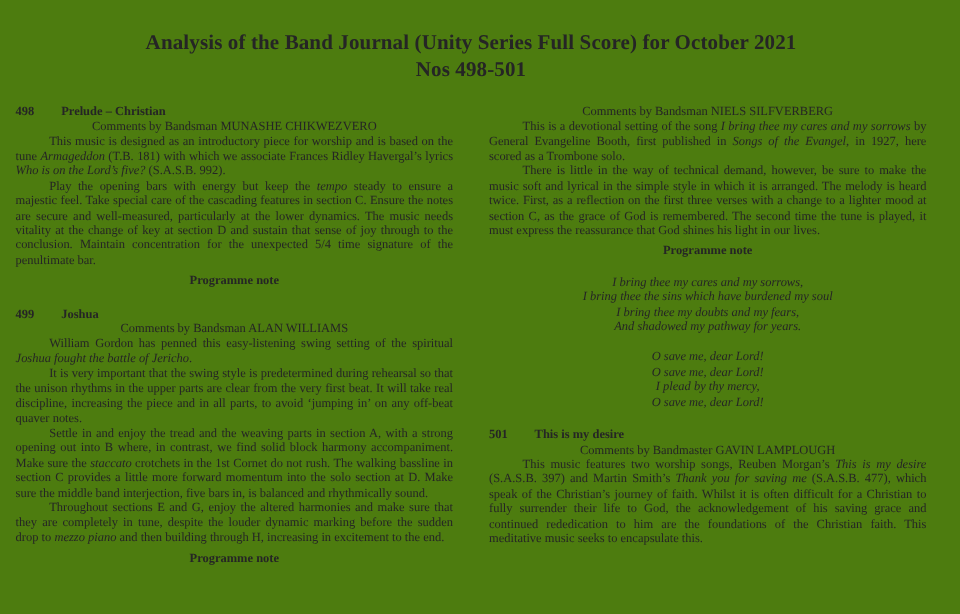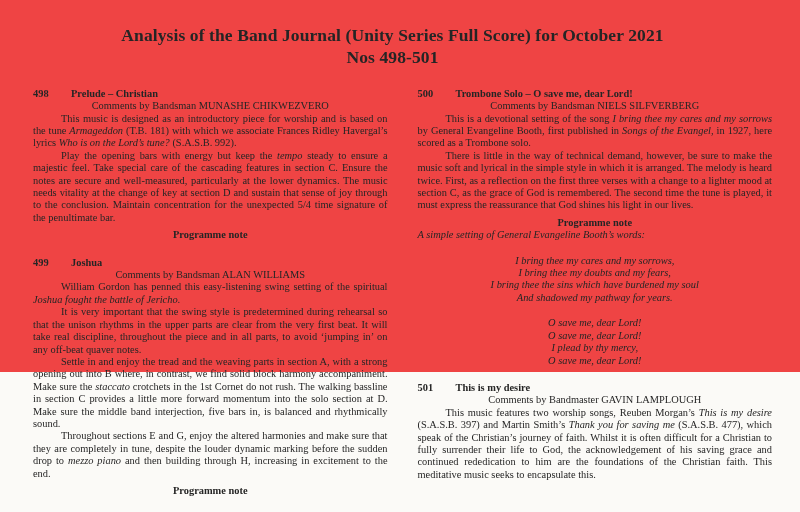--- a/index.html
+++ b/index.html
@@ -8,37 +8,36 @@
     width: 800px;
     height: 512px;
     overflow: hidden;
     background: #fbfaf7;
     font-family: "Liberation Serif", "DejaVu Serif", serif;
     color: #252525;
   }
   .page {
     box-sizing: border-box;
     width: 800px;
-    height: 372px;
+    height: 512px;
     padding: 24px 28px 0 13px;
-    background: #ef4444;
+    background: #4d7c0f;
   }
   .doc-title {
     text-align: center;
     font-weight: bold;
     font-size: 17.5px;
     line-height: 1.28;
     letter-spacing: 0.1px;
     margin: 0 0 0 0;
   }
   .columns {
     display: flex;
     gap: 30px;
     margin-top: 19px;
-    margin-left: 20px;
   }
   .col {
     flex: 1;
     min-width: 0;
     font-size: 10.4px;
     line-height: 12.4px;
     text-align: justify;
   }
   .section { margin: 0; }
   .sec-head {
@@ -86,57 +85,52 @@
   <div class="columns">
 
     <div class="col">
 
       <div class="section">
         <div class="sec-head">
           <span class="sec-num">498</span>
           <span class="sec-title">Prelude – Christian</span>
         </div>
         <div class="comments-line">Comments by Bandsman MUNASHE CHIKWEZVERO</div>
-        <p class="para"><span>This music is designed as an introductory piece for worship and is based on the tune </span><i>Armageddon</i><span> (T.B. 181) with which we associate Frances Ridley Havergal’s lyrics </span><i>Who is on the Lord’s tune?</i><span> (S.A.S.B. 992).</span></p>
+        <p class="para"><span>This music is designed as an introductory piece for worship and is based on the tune </span><i>Armageddon</i><span> (T.B. 181) with which we associate Frances Ridley Havergal’s lyrics </span><i>Who is on the Lord’s five?</i><span> (S.A.S.B. 992).</span></p>
         <p class="para"><span>Play the opening bars with energy but keep the </span><i>tempo</i><span> steady to ensure a majestic feel. Take special care of the cascading features in section C. Ensure the notes are secure and well-measured, particularly at the lower dynamics. The music needs vitality at the change of key at section D and sustain that sense of joy through to the conclusion. Maintain concentration for the unexpected 5/4 time signature of the penultimate bar.</span></p>
         <div class="prog-head">Programme note</div>
       </div>
 
       <div class="section sec-gap">
         <div class="sec-head">
           <span class="sec-num">499</span>
           <span class="sec-title">Joshua</span>
         </div>
         <div class="comments-line">Comments by Bandsman ALAN WILLIAMS</div>
         <p class="para"><span>William Gordon has penned this easy-listening swing setting of the spiritual </span><i>Joshua fought the battle of Jericho</i><span>.</span></p>
-        <p class="para"><span>It is very important that the swing style is predetermined during rehearsal so that the unison rhythms in the upper parts are clear from the very first beat. It will take real discipline, throughout the piece and in all parts, to avoid ‘jumping in’ on any off-beat quaver notes.</span></p>
+        <p class="para"><span>It is very important that the swing style is predetermined during rehearsal so that the unison rhythms in the upper parts are clear from the very first beat. It will take real discipline, increasing the piece and in all parts, to avoid ‘jumping in’ on any off-beat quaver notes.</span></p>
         <p class="para"><span>Settle in and enjoy the tread and the weaving parts in section A, with a strong opening out into B where, in contrast, we find solid block harmony accompaniment. Make sure the </span><i>staccato</i><span> crotchets in the 1st Cornet do not rush. The walking bassline in section C provides a little more forward momentum into the solo section at D. Make sure the middle band interjection, five bars in, is balanced and rhythmically sound.</span></p>
         <p class="para"><span>Throughout sections E and G, enjoy the altered harmonies and make sure that they are completely in tune, despite the louder dynamic marking before the sudden drop to </span><i>mezzo piano</i><span> and then building through H, increasing in excitement to the end.</span></p>
         <div class="prog-head">Programme note</div>
       </div>
 
     </div>
 
     <div class="col">
 
       <div class="section">
-        <div class="sec-head">
-          <span class="sec-num">500</span>
-          <span class="sec-title">Trombone Solo – O save me, dear Lord!</span>
-        </div>
         <div class="comments-line">Comments by Bandsman NIELS SILFVERBERG</div>
         <p class="para"><span>This is a devotional setting of the song </span><i>I bring thee my cares and my sorrows</i><span> by General Evangeline Booth, first published in </span><i>Songs of the Evangel</i><span>, in 1927, here scored as a Trombone solo.</span></p>
         <p class="para"><span>There is little in the way of technical demand, however, be sure to make the music soft and lyrical in the simple style in which it is arranged. The melody is heard twice. First, as a reflection on the first three verses with a change to a lighter mood at section C, as the grace of God is remembered. The second time the tune is played, it must express the reassurance that God shines his light in our lives.</span></p>
         <div class="prog-head">Programme note</div>
-        <p class="prog-note"><i>A simple setting of General Evangeline Booth’s words:</i></p>
 
         <div class="verse">
           <div class="verse-line">I bring thee my cares and my sorrows,</div>
+          <div class="verse-line">I bring thee the sins which have burdened my soul</div>
           <div class="verse-line">I bring thee my doubts and my fears,</div>
-          <div class="verse-line">I bring thee the sins which have burdened my soul</div>
           <div class="verse-line">And shadowed my pathway for years.</div>
         </div>
 
         <div class="verse">
           <div class="verse-line">O save me, dear Lord!</div>
           <div class="verse-line">O save me, dear Lord!</div>
           <div class="verse-line">I plead by thy mercy,</div>
           <div class="verse-line">O save me, dear Lord!</div>
         </div>
       </div>

